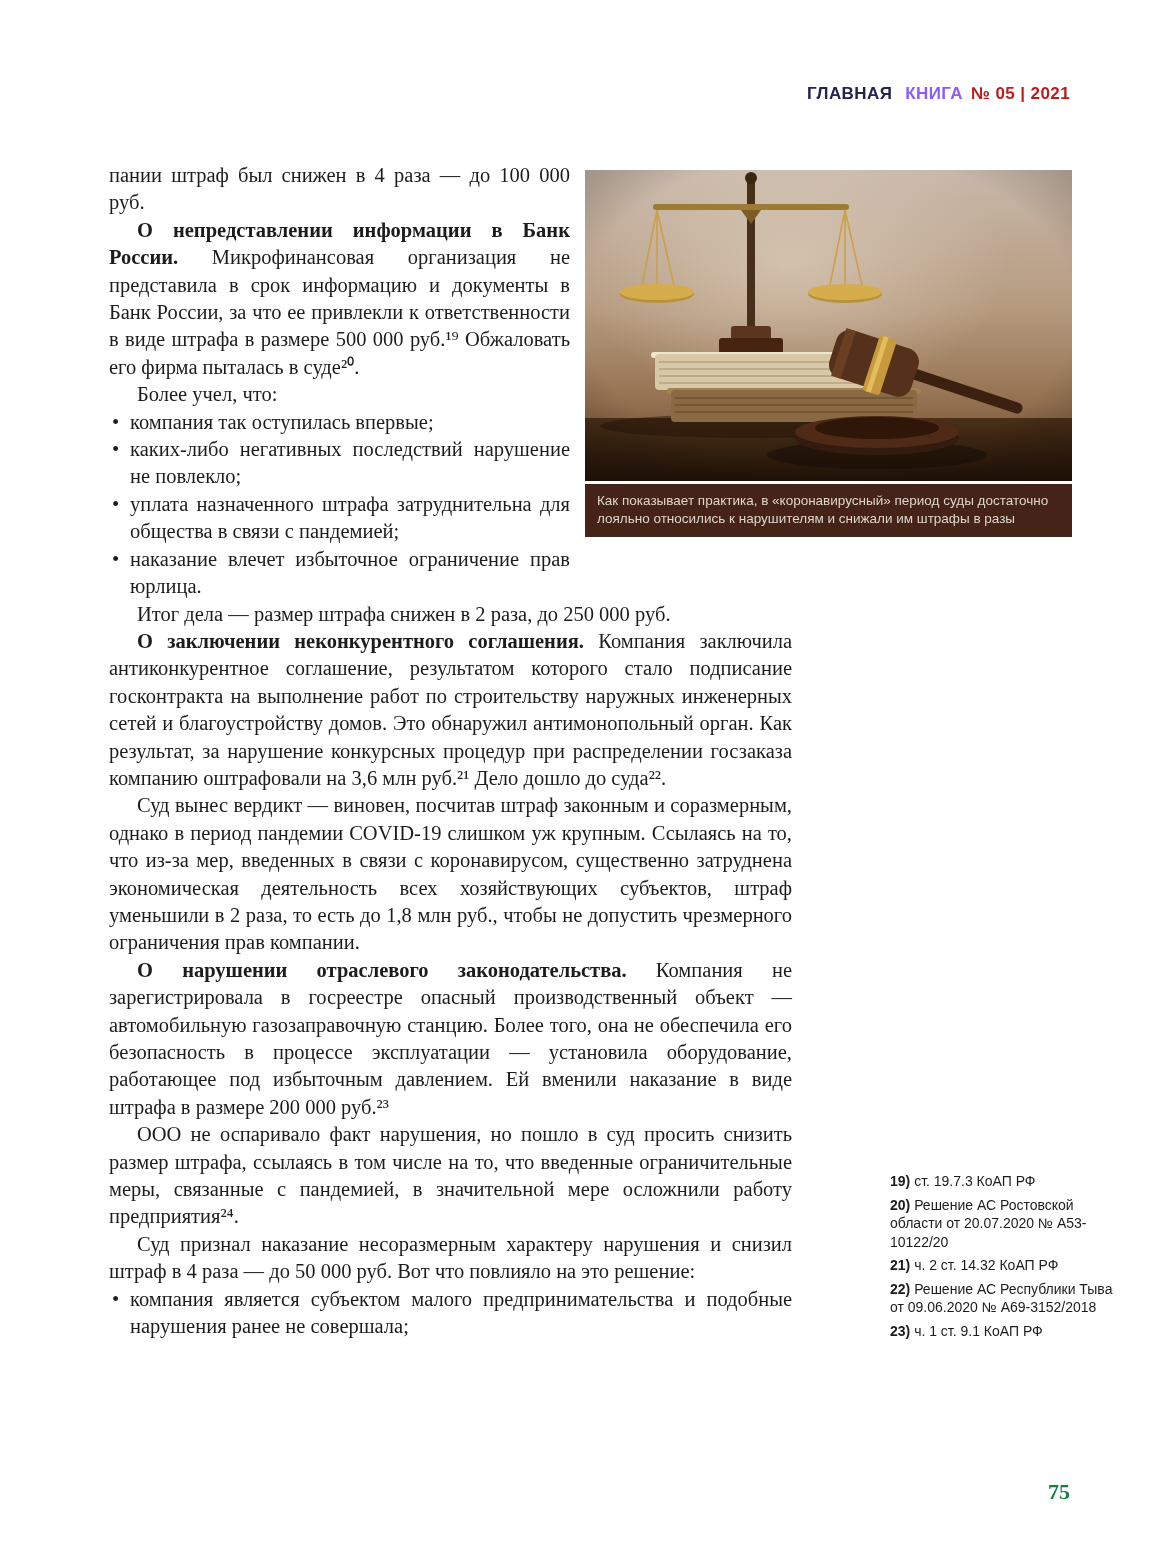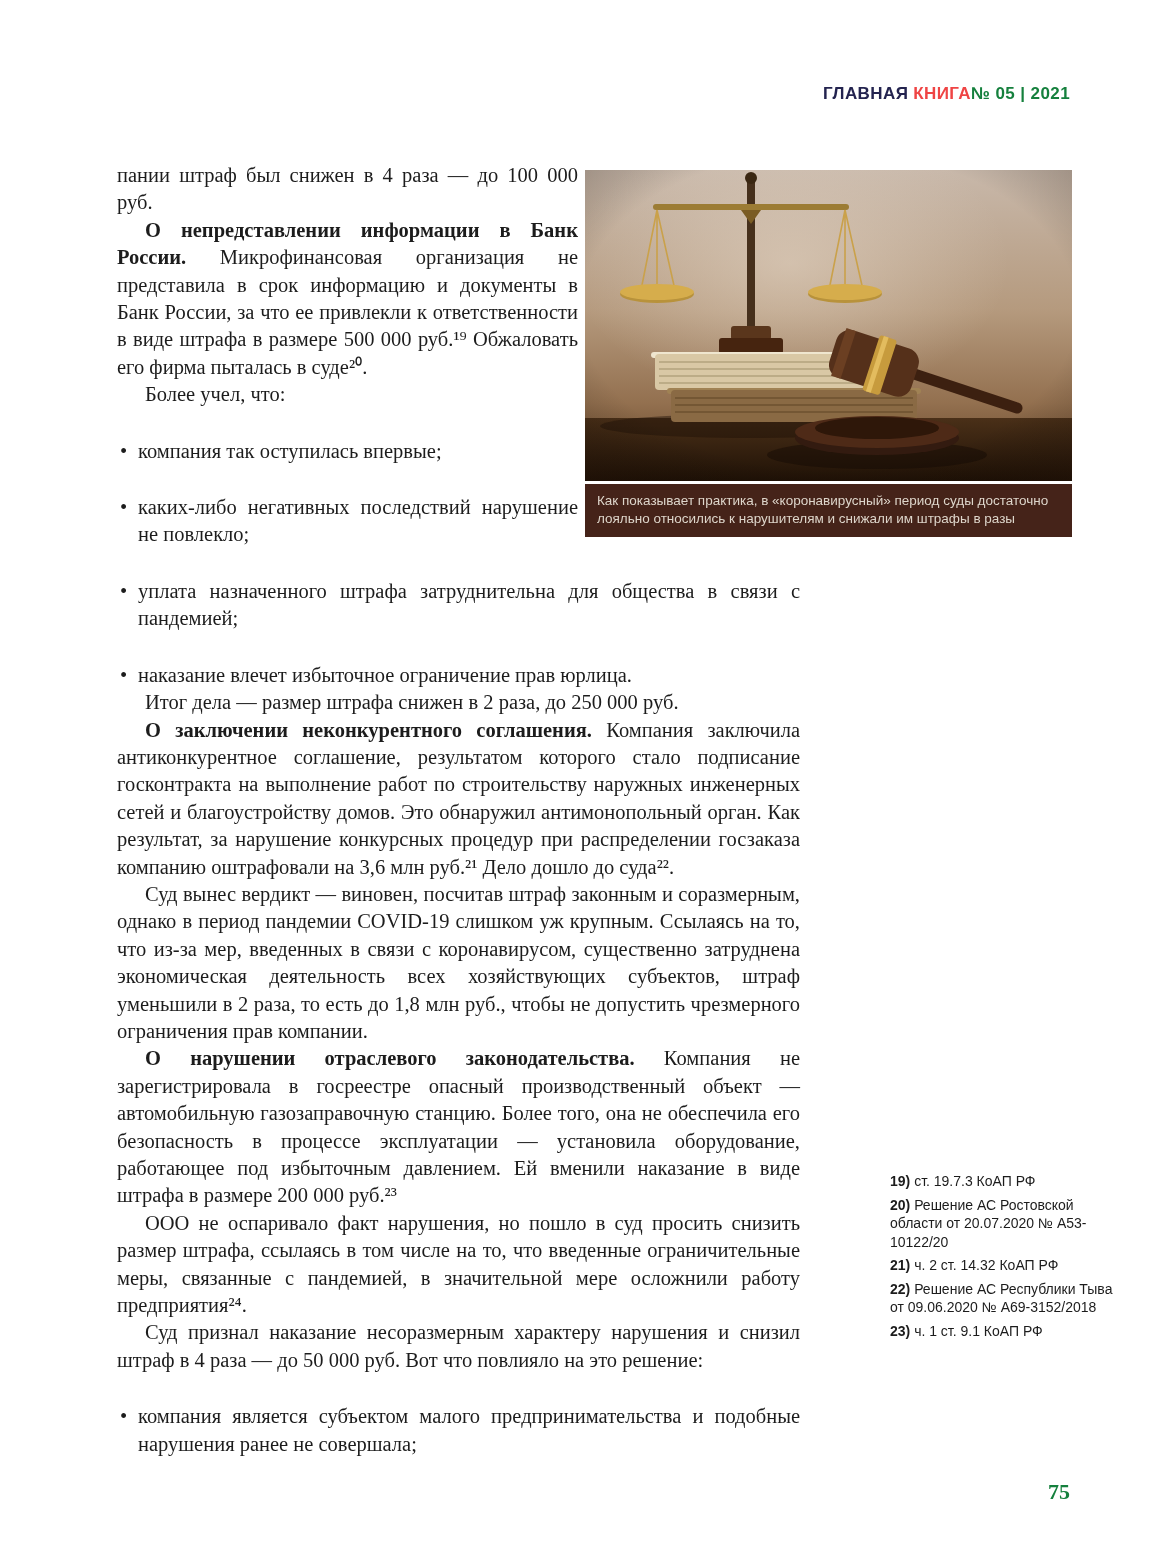--- a/index.html
+++ b/index.html
@@ -10,46 +10,46 @@
   }
   .page { position:absolute; inset:0; background:#ffffff; overflow:hidden; }
 
   
   .header {
     position:absolute; top:84px; right:93px;
     font-family:"Liberation Sans", sans-serif; font-weight:bold;
     font-size:17px; letter-spacing:0.4px; white-space:nowrap;
   }
   .brand-main { color:#23234f; }
-  .brand-accent { color:#ef4444; margin-left:5px; }
-  .issue { color:#15803d; margin-left:0; }
+  .brand-accent { color:#8b5cf6; margin-left:13px; }
+  .issue { color:#b91c1c; margin-left:8px; }
 
   
   .photo-block { position:absolute; left:585px; top:170px; width:487px; }
   .photo { width:487px; height:311px; background:#b59a7e; }
   .photo svg { display:block; width:100%; height:100%; }
   .caption {
     margin-top:3px; background:#452319; color:#ded6cb;
     font-family:"Liberation Sans", sans-serif;
     font-size:13.5px; line-height:17.5px;
     padding:8px 12px 10px;
   }
 
   
   .main-text {
-    position:absolute; left:117px; top:162px; width:683px;
+    position:absolute; left:109px; top:162px; width:683px;
     font-size:20.5px; line-height:27.4px; text-align:justify;
     overflow-wrap:break-word;
   }
   .photo-spacer { float:right; width:222px; height:404px; }
   .main-text p { margin:0; text-indent:28px; }
   .main-text p.no-indent { text-indent:0; }
   .lead { font-weight:bold; }
   ul.bullets { list-style:none; margin:0; padding:0; }
-  ul.bullets li { position:relative; padding-left:21px; text-indent:0;margin-top:29px; }
+  ul.bullets li { position:relative; padding-left:21px; text-indent:0; }
   ul.bullets li::before { content:"•"; position:absolute; left:3px; }
 
   
   .footnotes {
     position:absolute; left:890px; top:1172px; width:230px;
     font-family:"Liberation Sans", sans-serif;
     font-size:14px; line-height:18.5px; color:#1c1c1c;
   }
   .footnote { margin-bottom:5px; }
   .footnote b { font-weight:bold; }

